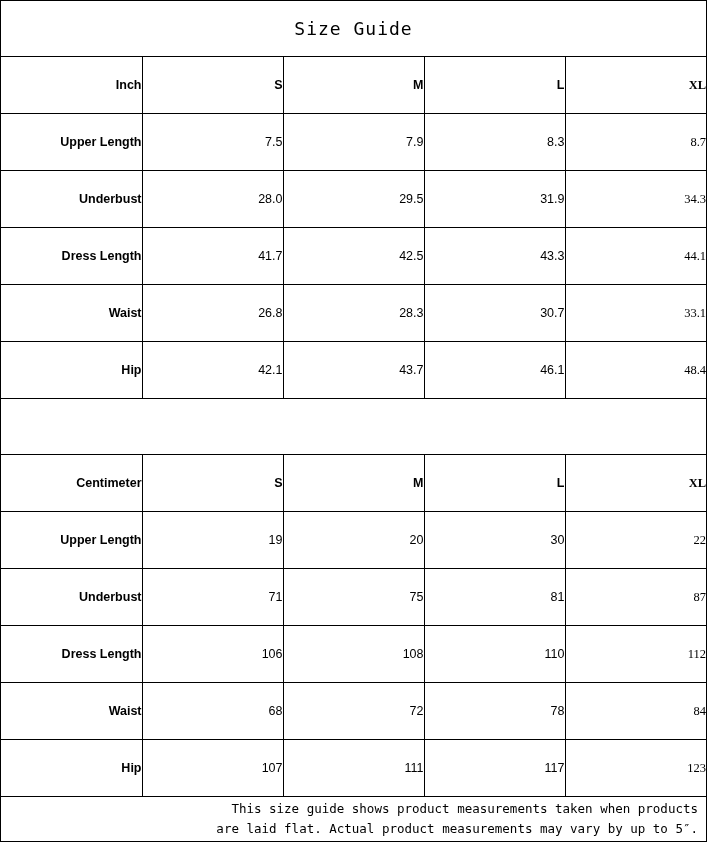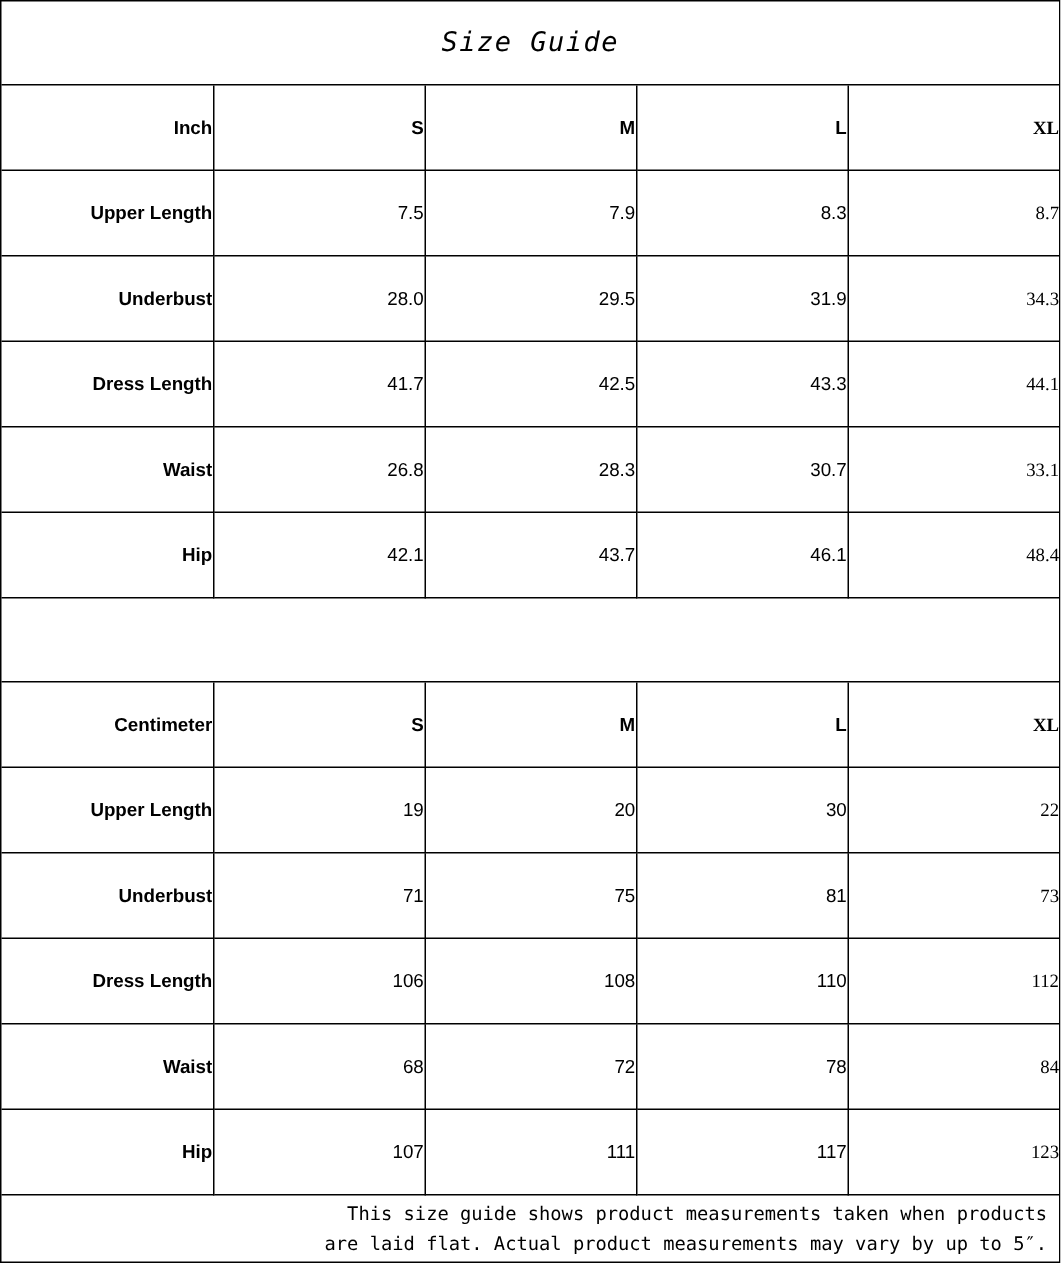--- a/index.html
+++ b/index.html
@@ -27,21 +27,20 @@
   .guide-title {
     height: 56px;
     line-height: 56px;
     text-align: center;
     font-family: "DejaVu Sans Mono", "Liberation Mono", monospace;
     font-size: 18px;
     letter-spacing: 1px;
     color: #000000;
     border-bottom: 1px solid #000000;
     box-sizing: border-box;
-    font-style: italic;
   }
   table.size-table {
     width: 100%;
     border-collapse: collapse;
     table-layout: fixed;
   }
   table.size-table td {
     border: 1px solid #000000;
     border-left: none;
     border-top: none;
@@ -173,21 +172,21 @@
         <td class="val-cell">19</td>
         <td class="val-cell">20</td>
         <td class="val-cell">30</td>
         <td class="val-cell">22</td>
       </tr>
       <tr>
         <td class="row-label">Underbust</td>
         <td class="val-cell">71</td>
         <td class="val-cell">75</td>
         <td class="val-cell">81</td>
-        <td class="val-cell">73</td>
+        <td class="val-cell">87</td>
       </tr>
       <tr>
         <td class="row-label">Dress Length</td>
         <td class="val-cell">106</td>
         <td class="val-cell">108</td>
         <td class="val-cell">110</td>
         <td class="val-cell">112</td>
       </tr>
       <tr>
         <td class="row-label">Waist</td>

